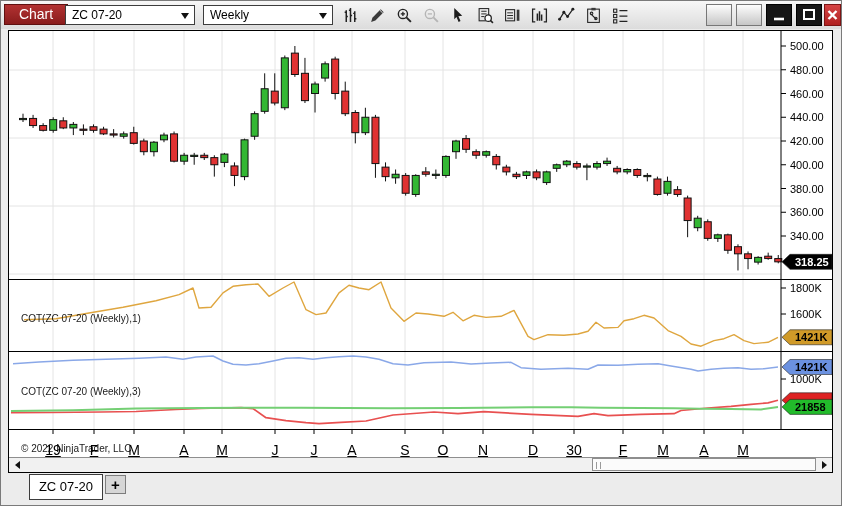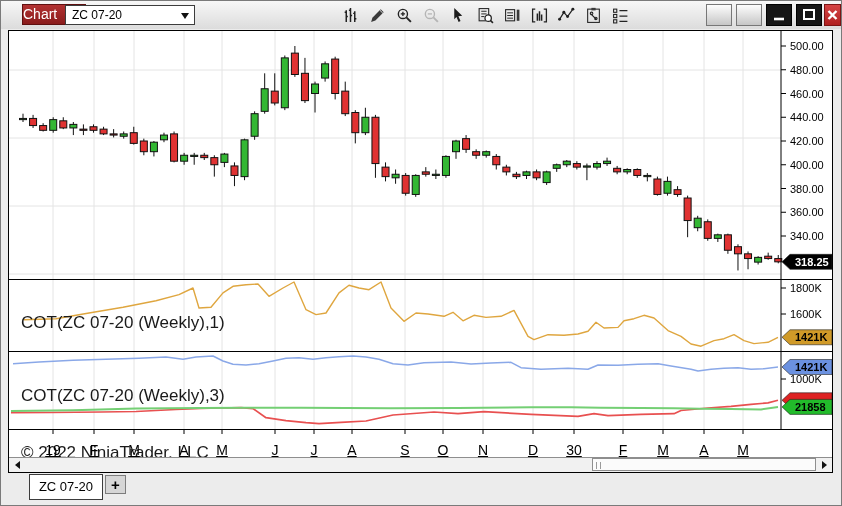--- a/index.html
+++ b/index.html
@@ -1,32 +1,32 @@
 <!DOCTYPE html>
 <html><head>
 <meta charset="utf-8">
 <style>
   html,body{margin:0;padding:0;background:#fff;font-family:"Liberation Sans",sans-serif;}
   *{box-sizing:border-box;}
   .window{position:relative;width:842px;height:506px;background:#ececec;border:1px solid #7a7a7a;overflow:hidden;}
   
   .titlebar{position:absolute;left:0;top:0;width:100%;height:28px;background:linear-gradient(#f7f7f7,#dcdcdc);}
-  .chart-tab{position:absolute;left:21px;top:3px;width:64px;height:21px;background:linear-gradient(#b23232,#8a1c1c);border:1px solid #5f1010;color:#fff;font-size:14px;text-align:left;line-height:19px;}
+  .chart-tab{position:absolute;left:3px;top:3px;width:64px;height:21px;background:linear-gradient(#b23232,#8a1c1c);border:1px solid #5f1010;color:#fff;font-size:14px;text-align:center;line-height:19px;}
   .dropdown{position:absolute;top:4px;height:20px;width:130px;background:#fff;border:1px solid #3c3c3c;font-size:12px;line-height:18px;padding-left:6px;color:#000;}
   .dropdown .chev{position:absolute;right:5px;top:7px;width:0;height:0;border-left:4px solid transparent;border-right:4px solid transparent;border-top:6px solid #111;}
   .iconbar{position:absolute;left:337px;top:4px;display:flex;}
   .tbicon{width:24px;height:20px;margin-right:3px;display:flex;align-items:center;justify-content:center;}
   .winbtn{position:absolute;top:3px;height:22px;border:1px solid #777;}
   .winbtn.gray{background:linear-gradient(#fdfdfd,#c6c6c6);}
   .winbtn.dark{background:#161616;border-color:#000;}
   .winbtn.close{background:linear-gradient(#d64444,#b02020);border-color:#7d1414;}
   .winbtn svg{display:block;margin:auto;}
   
   .chartbox{position:absolute;left:7px;top:29px;width:825px;height:443px;border:1px solid #000;background:#fff;}
-  .overlay-label{position:absolute;font-size:17px;color:#1a1a1a;white-space:nowrap;}
+  .overlay-label{position:absolute;font-size:10px;color:#1a1a1a;white-space:nowrap;}
   #xlabels span{position:absolute;transform:translateX(-50%);font-size:14px;color:#000;top:0;text-decoration:underline;}
   
   .scrollrow{position:absolute;left:0;bottom:0;width:823px;height:15px;background:#f1f1f1;border-top:1px solid #8e8e8e;}
   .sb-btn{position:absolute;top:0;width:16px;height:14px;display:flex;align-items:center;justify-content:center;}
   .tri-l{width:0;height:0;border-top:4px solid transparent;border-bottom:4px solid transparent;border-right:5px solid #111;}
   .tri-r{width:0;height:0;border-top:4px solid transparent;border-bottom:4px solid transparent;border-left:5px solid #111;}
   .sb-thumb{position:absolute;left:583px;top:0;width:224px;height:13px;background:#fbfbfb;border:1px solid #8e8e8e;}
   .sb-grip{position:absolute;left:3px;top:3px;width:5px;height:7px;border-left:1px solid #9a9a9a;border-right:1px solid #9a9a9a;}
   
   .tab{position:absolute;left:28px;top:473px;width:74px;height:26px;background:#fff;border:1px solid #3c3c3c;font-size:13px;text-align:center;line-height:24px;}
@@ -34,20 +34,24 @@
 </style>
 </head>
 <body>
 
 <div class="window">
 
   <div class="titlebar">
     <div class="chart-tab">Chart</div>
     <div class="dropdown" style="left:64px;">
       <span>ZC 07-20</span>
+      <span class="chev"></span>
+    </div>
+    <div class="dropdown" style="left:202px;">
+      <span>Weekly</span>
       <span class="chev"></span>
     </div>
     <div class="iconbar">
       <span class="tbicon">
           <svg width="17" height="17" viewBox="0 0 16 16">
             <path d="M4 3v11M4 5h-1.5M4 9h1.5M8 1v13M8 3h-1.5M8 8h1.5M12 4v10M12 6h-1.5M12 11h1.5" stroke="#222" stroke-width="1.4" fill="none"></path>
           </svg>
         </span>
       <span class="tbicon">
           <svg width="17" height="17" viewBox="0 0 16 16">

